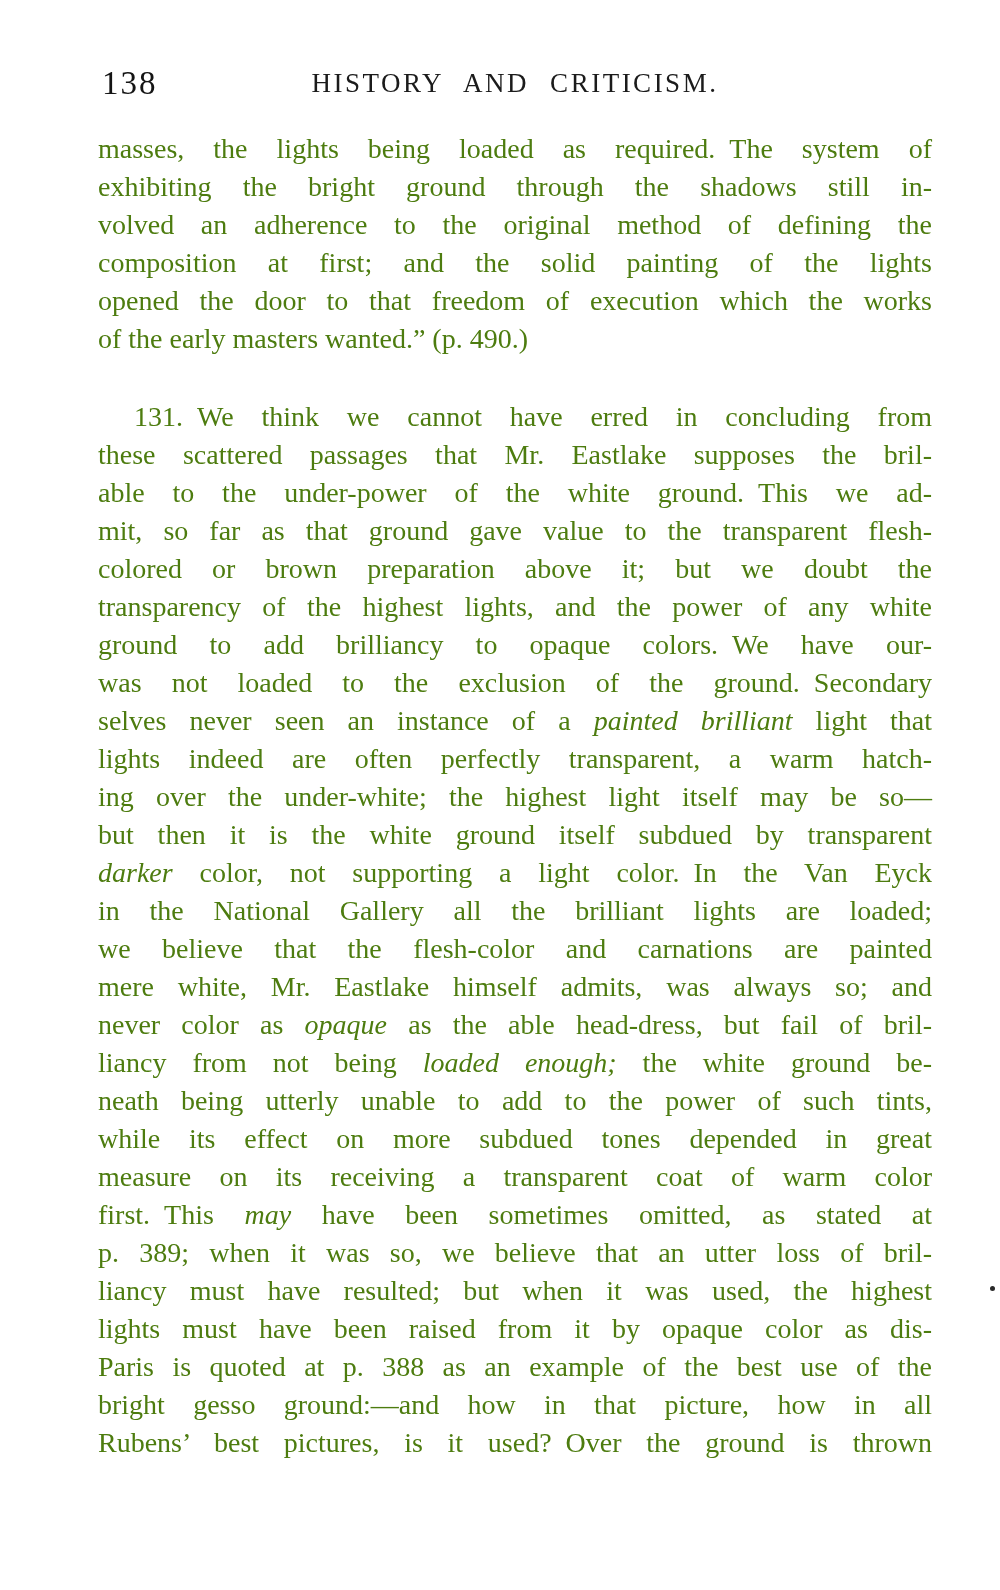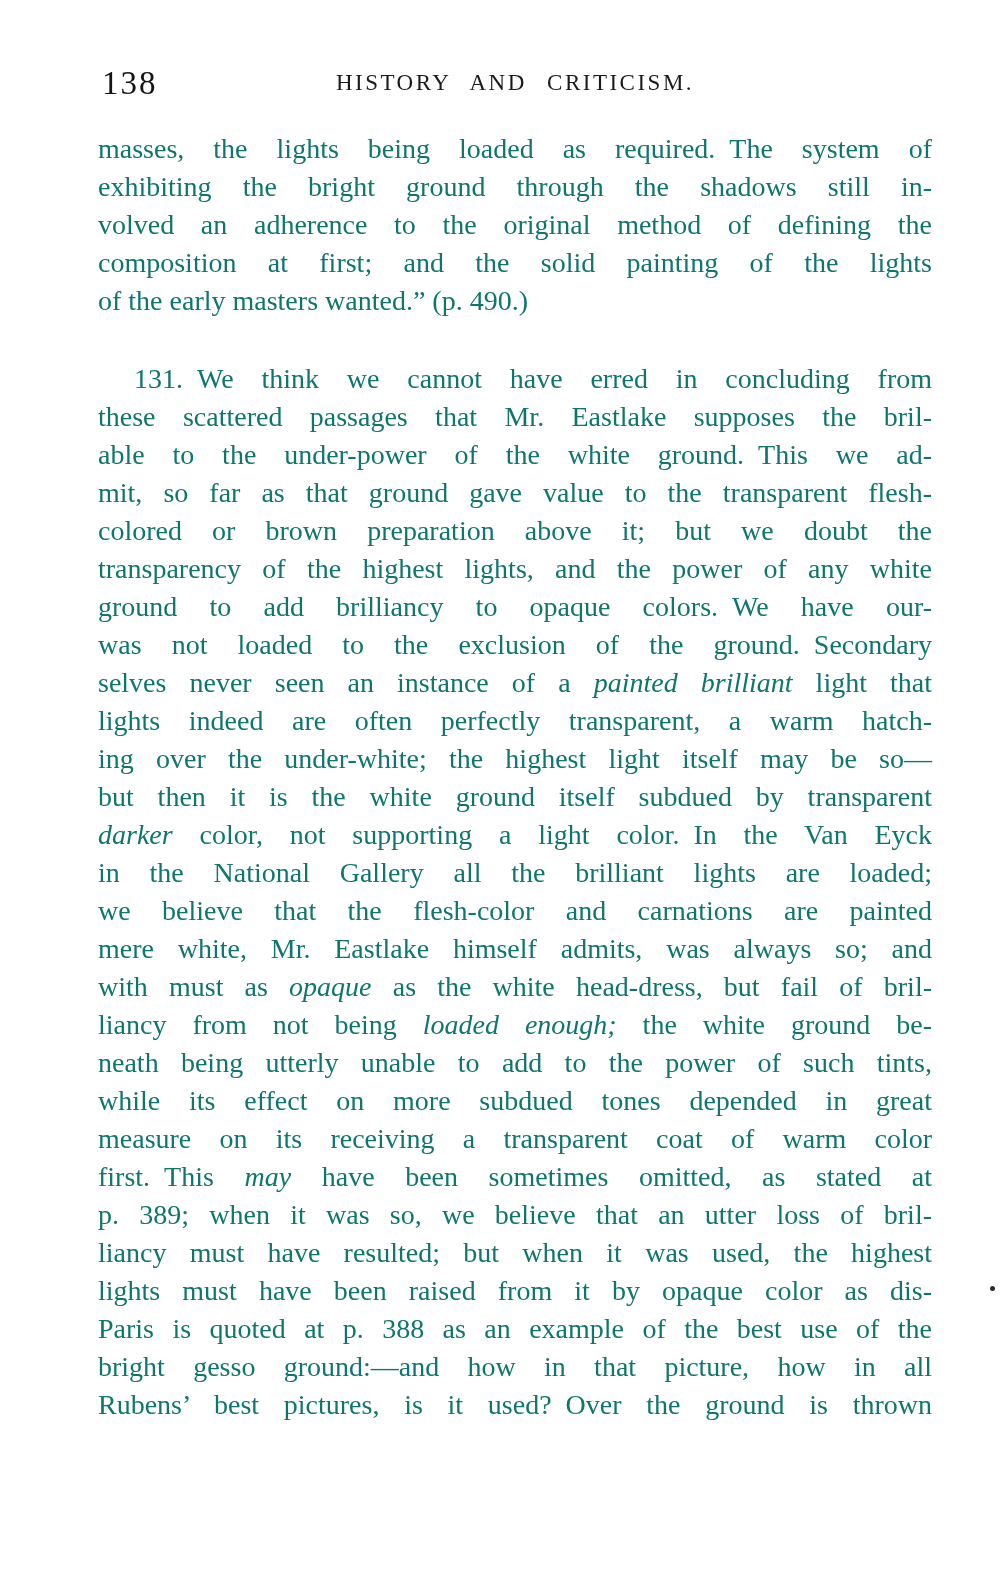--- a/index.html
+++ b/index.html
@@ -34,33 +34,33 @@
     left: 4px;
     top: 0;
     font-size: 33px;
     line-height: 34px;
     letter-spacing: 2px;
     color: #141414;
   }
   .head-title {
     display: block;
     text-align: center;
-    font-size: 23px;
+    font-size: 27px;
     line-height: 34px;
     letter-spacing: 2.5px;
     word-spacing: 12px;
     color: #1b1b1b;
   }
   .text-block {
     position: absolute;
     top: 130px;
     left: 98px;
     width: 834px;
     font-size: 28px;
-    color: #0f766e;
+    color: #4d7c0f;
   }
   .paragraph + .paragraph {
     margin-top: 40px;
   }
   .line {
     height: 38px;
     line-height: 38px;
     text-align: justify;
     text-align-last: justify;
     -moz-text-align-last: justify;
@@ -97,40 +97,41 @@
     <span class="page-num">138</span>
     <span class="head-title">HISTORY AND CRITICISM.</span>
   </header>
 
   <main class="text-block" id="text-block">
       <div class="paragraph">
         <div class="line"><span>masses, the lights being loaded as required. The system of</span></div>
         <div class="line"><span>exhibiting the bright ground through the shadows still in-</span></div>
         <div class="line"><span>volved an adherence to the original method of defining the</span></div>
         <div class="line"><span>composition at first; and the solid painting of the lights</span></div>
+        <div class="line"><span>opened the door to that freedom of execution which the works</span></div>
         <div class="line no-just"><span>of the early masters wanted.” (p. 490.)</span></div>
       </div>
       <div class="paragraph">
         <div class="line indent"><span>131. We think we cannot have erred in concluding from</span></div>
         <div class="line"><span>these scattered passages that Mr. Eastlake supposes the bril-</span></div>
         <div class="line"><span>able to the under-power of the white ground. This we ad-</span></div>
         <div class="line"><span>mit, so far as that ground gave value to the transparent flesh-</span></div>
         <div class="line"><span>colored or brown preparation above it; but we doubt the</span></div>
         <div class="line"><span>transparency of the highest lights, and the power of any white</span></div>
         <div class="line"><span>ground to add brilliancy to opaque colors. We have our-</span></div>
         <div class="line"><span>was not loaded to the exclusion of the ground. Secondary</span></div>
         <div class="line"><span>selves never seen an instance of a </span><span class="ital">painted brilliant</span><span> light that</span></div>
         <div class="line"><span>lights indeed are often perfectly transparent, a warm hatch-</span></div>
         <div class="line"><span>ing over the under-white; the highest light itself may be so—</span></div>
         <div class="line"><span>but then it is the white ground itself subdued by transparent</span></div>
         <div class="line"><span class="ital">darker</span><span> color, not supporting a light color. In the Van Eyck</span></div>
         <div class="line"><span>in the National Gallery all the brilliant lights are loaded;</span></div>
         <div class="line"><span>we believe that the flesh-color and carnations are painted</span></div>
         <div class="line"><span>mere white, Mr. Eastlake himself admits, was always so; and</span></div>
-        <div class="line"><span>with must as </span><span class="ital">opaque</span><span> as the white head-dress, but fail of bril-</span></div>
+        <div class="line"><span>never color as </span><span class="ital">opaque</span><span> as the able head-dress, but fail of bril-</span></div>
         <div class="line"><span>liancy from not being </span><span class="ital">loaded enough;</span><span> the white ground be-</span></div>
         <div class="line"><span>neath being utterly unable to add to the power of such tints,</span></div>
         <div class="line"><span>while its effect on more subdued tones depended in great</span></div>
         <div class="line"><span>measure on its receiving a transparent coat of warm color</span></div>
         <div class="line"><span>first. This </span><span class="ital">may</span><span> have been sometimes omitted, as stated at</span></div>
         <div class="line"><span>p. 389; when it was so, we believe that an utter loss of bril-</span></div>
         <div class="line"><span>liancy must have resulted; but when it was used, the highest</span></div>
         <div class="line"><span>lights must have been raised from it by opaque color as dis-</span></div>
         <div class="line"><span>Paris is quoted at p. 388 as an example of the best use of the</span></div>
         <div class="line"><span>bright gesso ground:—and how in that picture, how in all</span></div>

